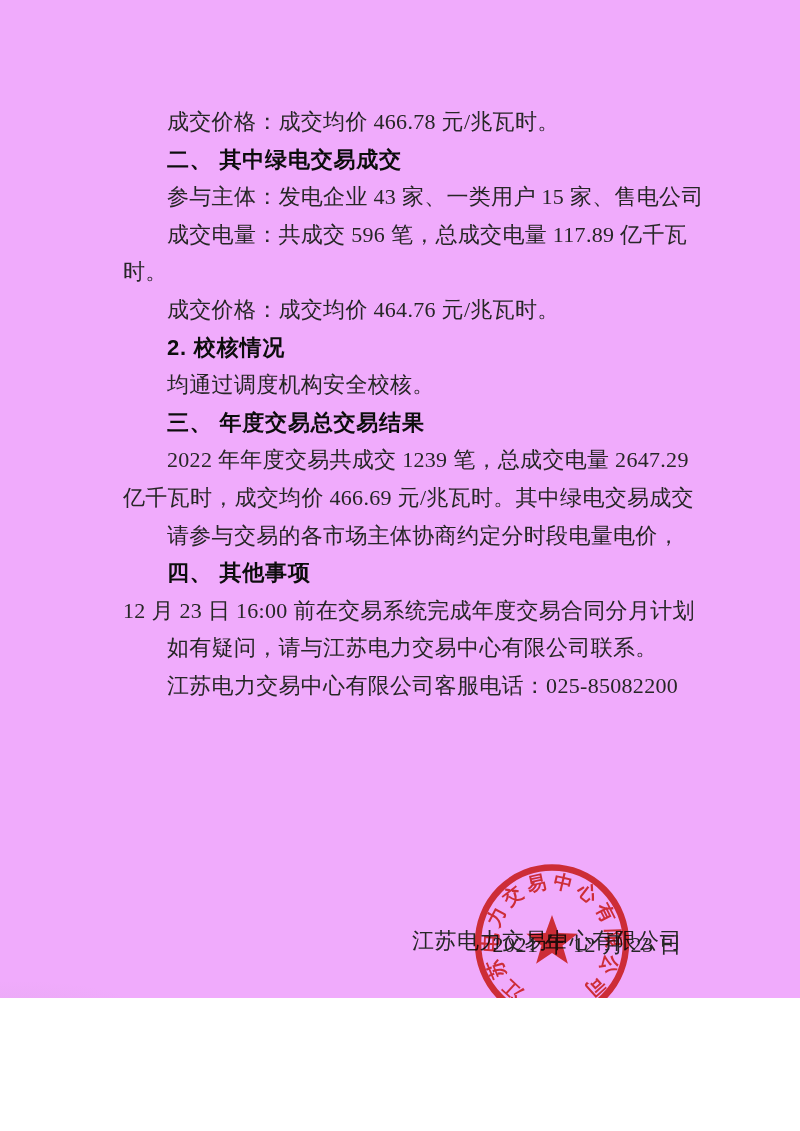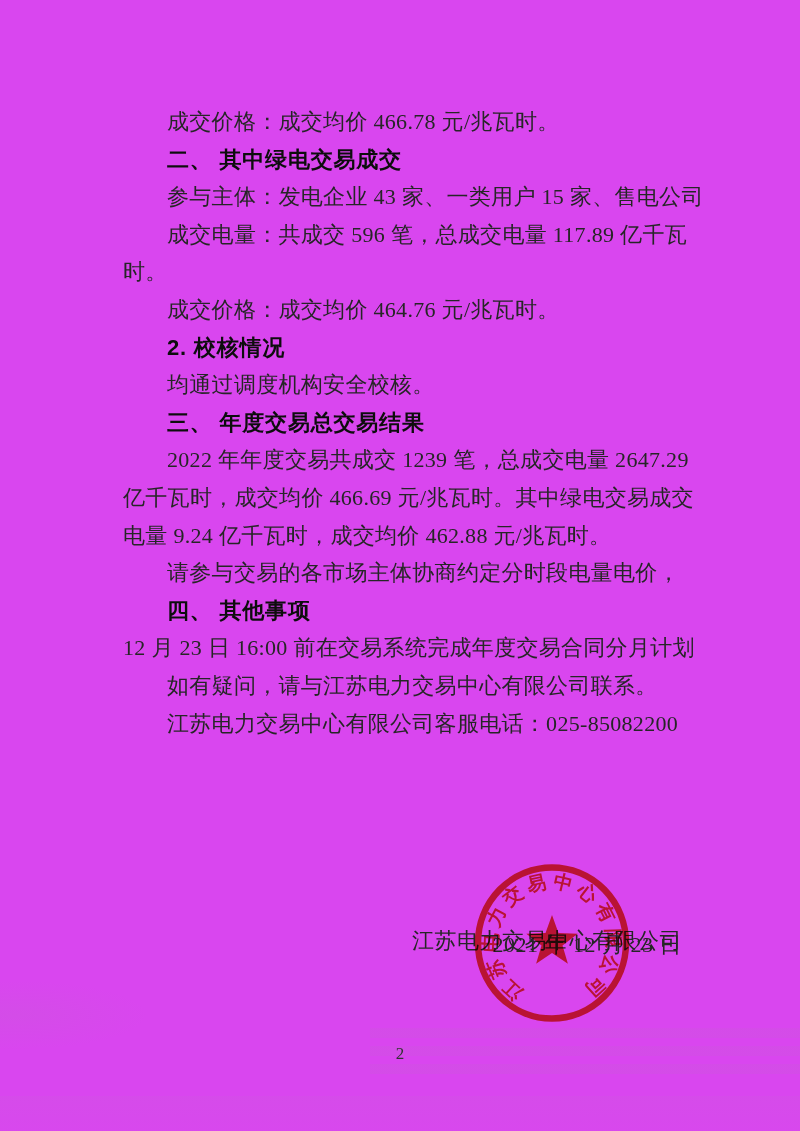--- a/index.html
+++ b/index.html
@@ -3,22 +3,22 @@
 <meta charset="utf-8">
 <style>
   html, body {
     margin: 0;
     padding: 0;
     background: #ffffff;
   }
   .page {
     position: relative;
     width: 800px;
-    height: 1131px;
-    background: #d946ef;
+    height: 998px;
+    background: #f0abfc;
     overflow: hidden;
     font-family: "Liberation Serif", "DejaVu Serif", serif;
     color: #262626;
   }
   
   .artifact {
     position: absolute;
     pointer-events: none;
   }
   .artifact.band-midbottom {
@@ -107,21 +107,20 @@
     <div class="line heading indent">二、 其中绿电交易成交</div>
     <div class="line body indent">参与主体：发电企业 43 家、一类用户 15 家、售电公司</div>
     <div class="line body indent">成交电量：共成交 596 笔，总成交电量 117.89 亿千瓦</div>
     <div class="line body">时。</div>
     <div class="line body indent">成交价格：成交均价 464.76 元/兆瓦时。</div>
     <div class="line heading indent">2. 校核情况</div>
     <div class="line body indent">均通过调度机构安全校核。</div>
     <div class="line heading indent">三、 年度交易总交易结果</div>
     <div class="line body indent">2022 年年度交易共成交 1239 笔，总成交电量 2647.29</div>
     <div class="line body">亿千瓦时，成交均价 466.69 元/兆瓦时。其中绿电交易成交</div>
-    <div class="line body">电量 9.24 亿千瓦时，成交均价 462.88 元/兆瓦时。</div>
     <div class="line body indent">请参与交易的各市场主体协商约定分时段电量电价，</div>
     <div class="line heading indent">四、 其他事项</div>
     <div class="line body">12 月 23 日 16:00 前在交易系统完成年度交易合同分月计划</div>
     <div class="line body indent">如有疑问，请与江苏电力交易中心有限公司联系。</div>
     <div class="line body indent">江苏电力交易中心有限公司客服电话：025-85082200</div>
   </main>
 
   <div class="sig company">江苏电力交易中心有限公司</div>
   <div class="sig date">2021 年 12 月 23 日</div>
 

